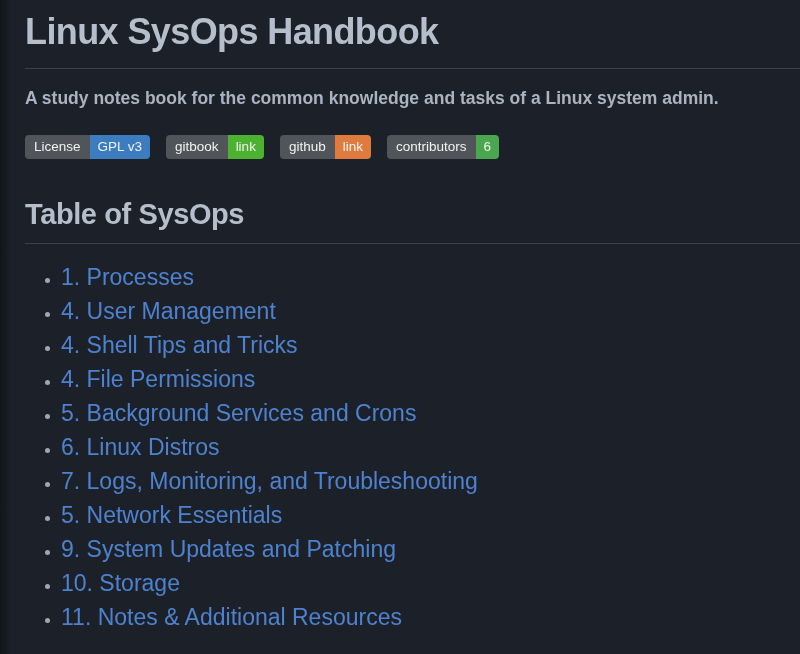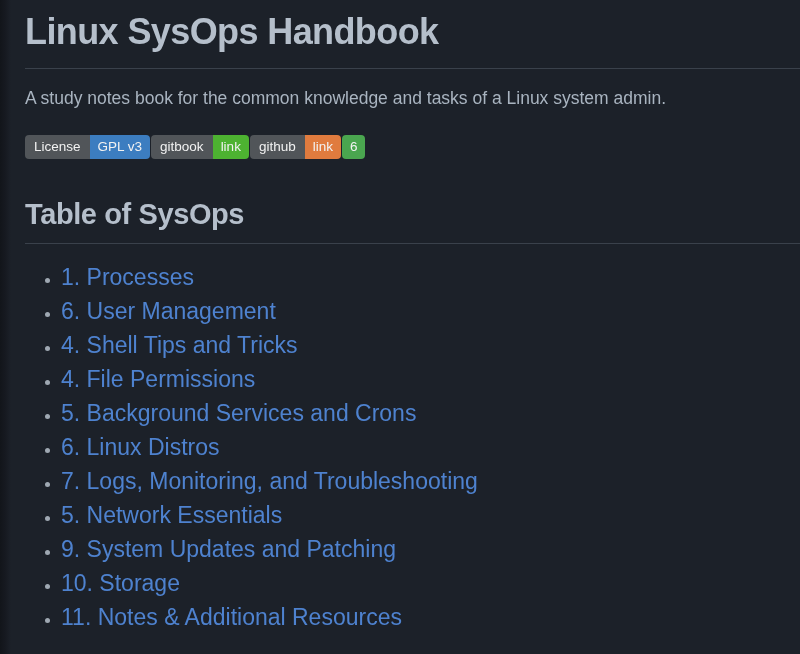--- a/index.html
+++ b/index.html
@@ -26,25 +26,26 @@
     letter-spacing: -0.6px;
     color: #b5bfcb;
     padding-bottom: 14px;
     border-bottom: 1px solid #3a414b;
   }
   p.description {
     margin: 16px 0 0 0;
     font-size: 17.5px;
     line-height: 26px;
     color: #a9b4c0;
+    font-weight: bold;
   }
   .badge-row {
     margin: 24px 0 0 0;
     display: flex;
-    gap: 1px;
+    gap: 16px;
     align-items: center;
   }
   .badge {
     display: inline-flex;
     height: 24px;
     border-radius: 4px;
     overflow: hidden;
     font-size: 13.5px;
     line-height: 24px;
     color: #f2f2f2;
@@ -101,29 +102,30 @@
       </a>
       <a class="badge">
         <span class="b-label" style="background-color: rgb(81, 85, 89);">gitbook</span>
         <span class="b-value" style="background-color: rgb(77, 178, 49);">link</span>
       </a>
       <a class="badge">
         <span class="b-label" style="background-color: rgb(81, 85, 89);">github</span>
         <span class="b-value" style="background-color: rgb(224, 123, 62);">link</span>
       </a>
       <a class="badge">
+        <span class="b-label" style="background-color: rgb(81, 85, 89);">contributors</span>
         <span class="b-value" style="background-color: rgb(74, 166, 79);">6</span>
       </a>
     </div>
 
     <h2 class="toc-heading">Table of SysOps</h2>
 
     <ul class="toc-list">
       <li><a class="toc-link">1. Processes</a></li>
-      <li><a class="toc-link">6. User Management</a></li>
+      <li><a class="toc-link">4. User Management</a></li>
       <li><a class="toc-link">4. Shell Tips and Tricks</a></li>
       <li><a class="toc-link">4. File Permissions</a></li>
       <li><a class="toc-link">5. Background Services and Crons</a></li>
       <li><a class="toc-link">6. Linux Distros</a></li>
       <li><a class="toc-link">7. Logs, Monitoring, and Troubleshooting</a></li>
       <li><a class="toc-link">5. Network Essentials</a></li>
       <li><a class="toc-link">9. System Updates and Patching</a></li>
       <li><a class="toc-link">10. Storage</a></li>
       <li><a class="toc-link">11. Notes &amp; Additional Resources</a></li>
     </ul>

